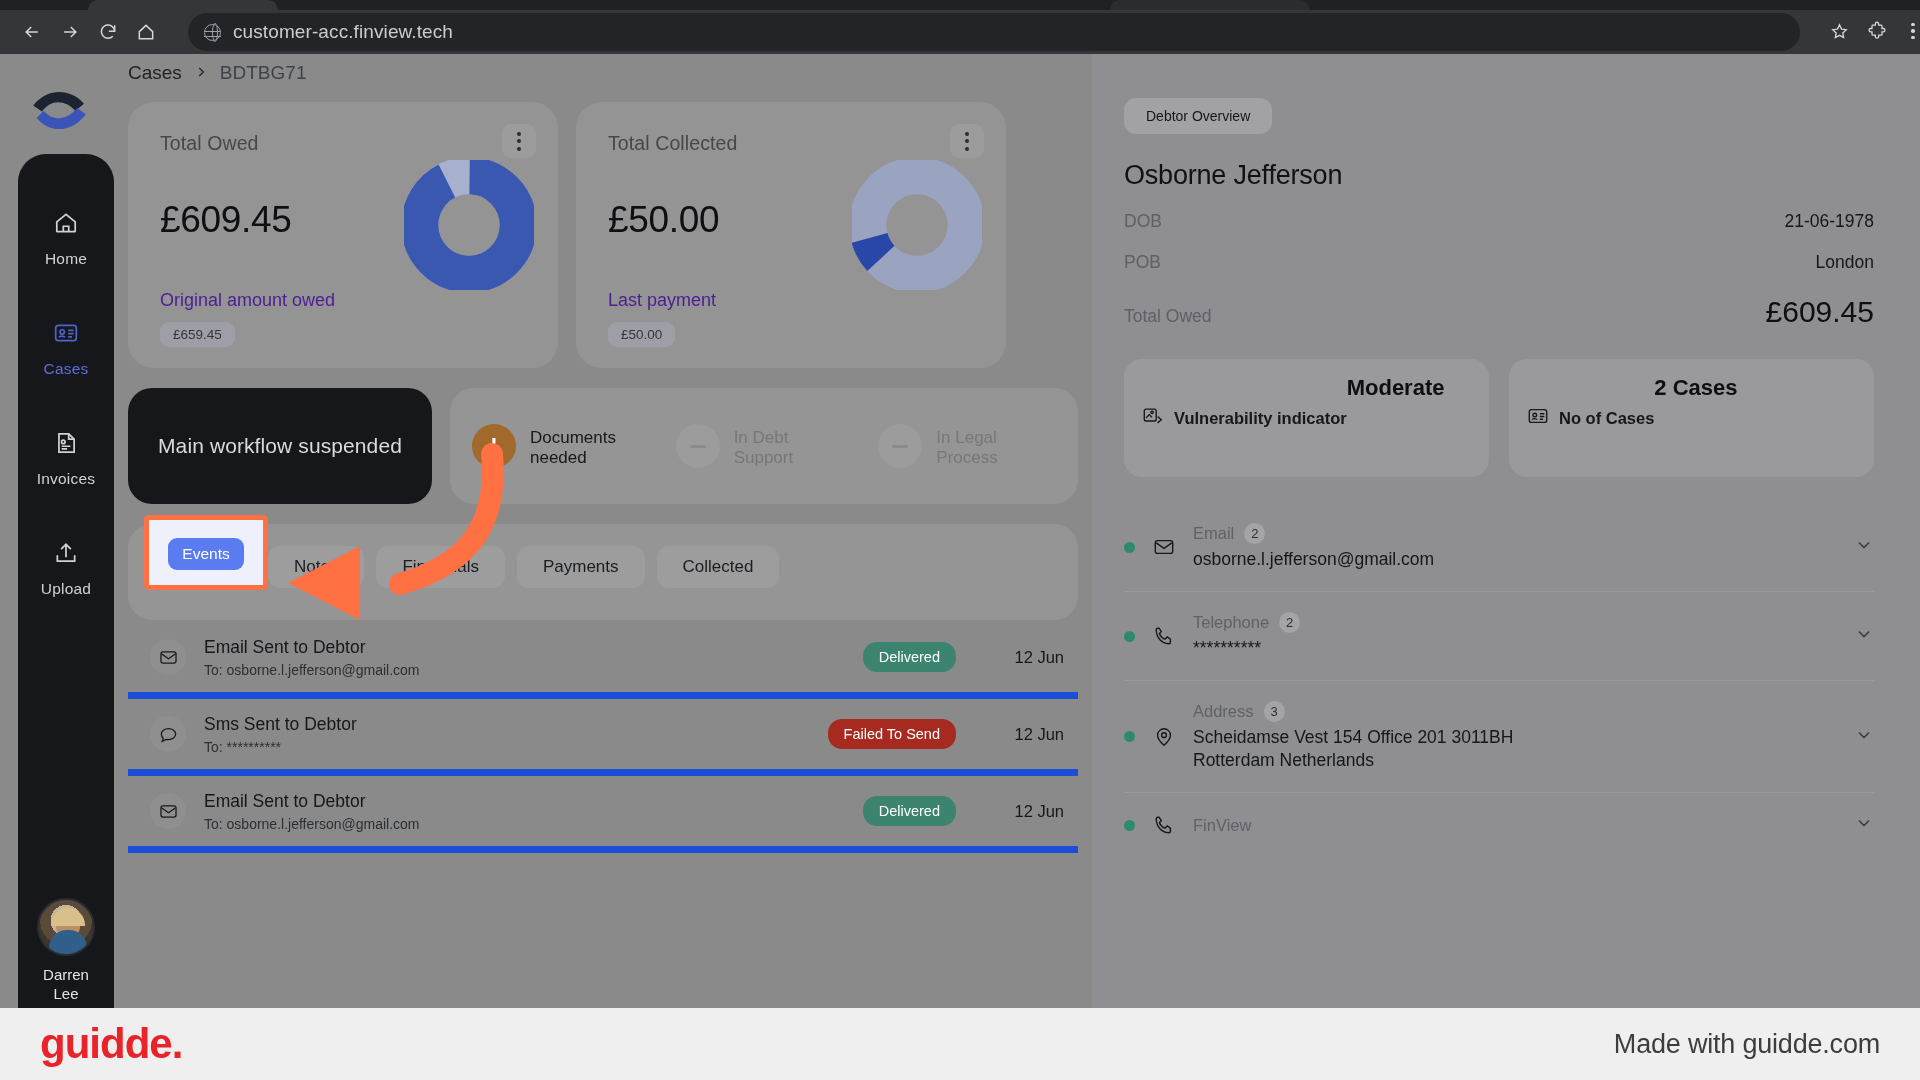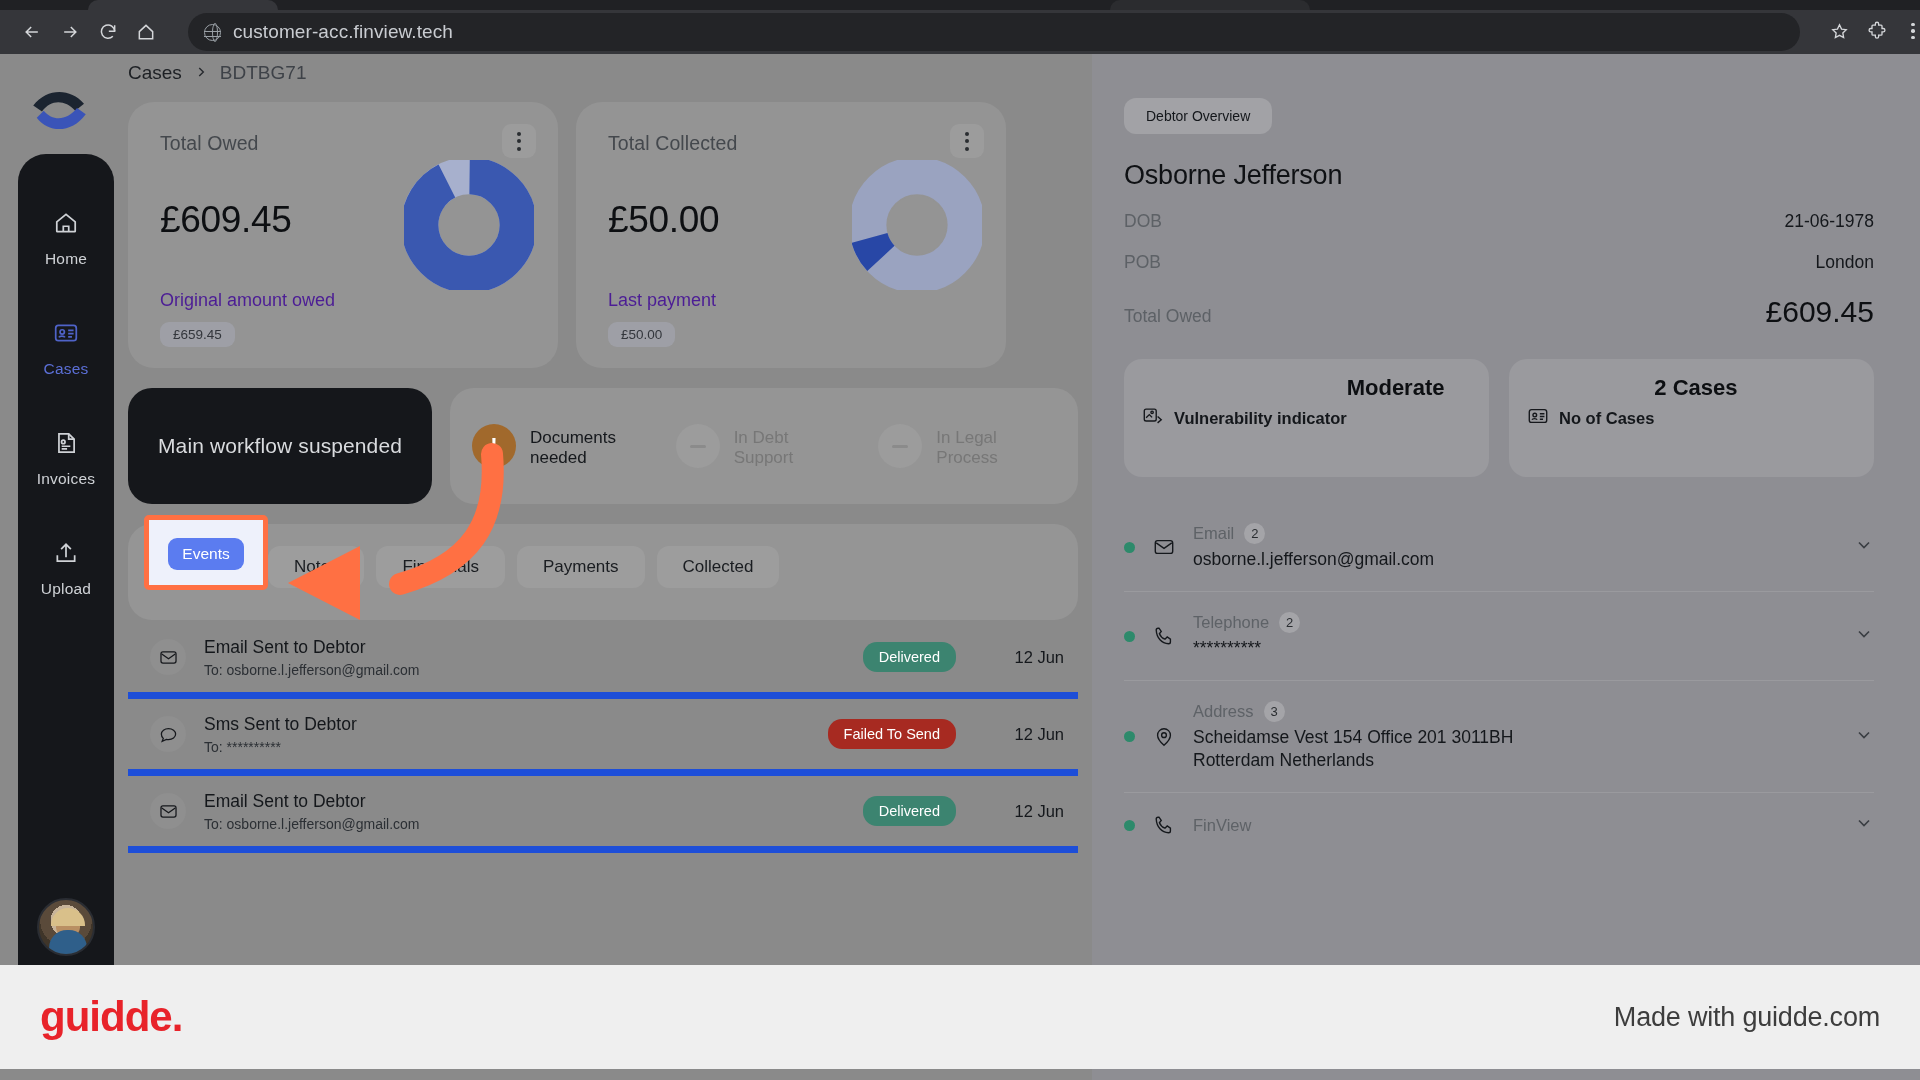--- a/index.html
+++ b/index.html
@@ -237,21 +237,21 @@
     display: flex; align-items: center; justify-content: center;
   }
   .c-value { font-size: 17.5px; color: #14171b; margin-top: 4px; line-height: 23px; }
   .chev svg { width: 20px; height: 20px; fill: none; stroke: #3a3e43; stroke-width: 2; }
 
   
   .arrow-svg { position: absolute; left: 0; top: 0; width: 1920px; height: 1026px; pointer-events: none; z-index: 6; }
 
   
   .footer {
-    position: absolute; left: 0; bottom: 11px; width: 1920px; height: 104px;
+    position: absolute; left: 0; bottom: 0; width: 1920px; height: 72px;
     background: #efefef; display: flex; align-items: center;
     justify-content: space-between; padding: 0 40px;
   }
   .guidde-logo { font-size: 42px; color: #e8232a; font-weight: 700; letter-spacing: -1px; }
   .made-with { font-size: 27px; color: #3d3d3d; letter-spacing: -.2px; }
 </style>
 </head>
 <body>
 
 <div class="browser-chrome">

